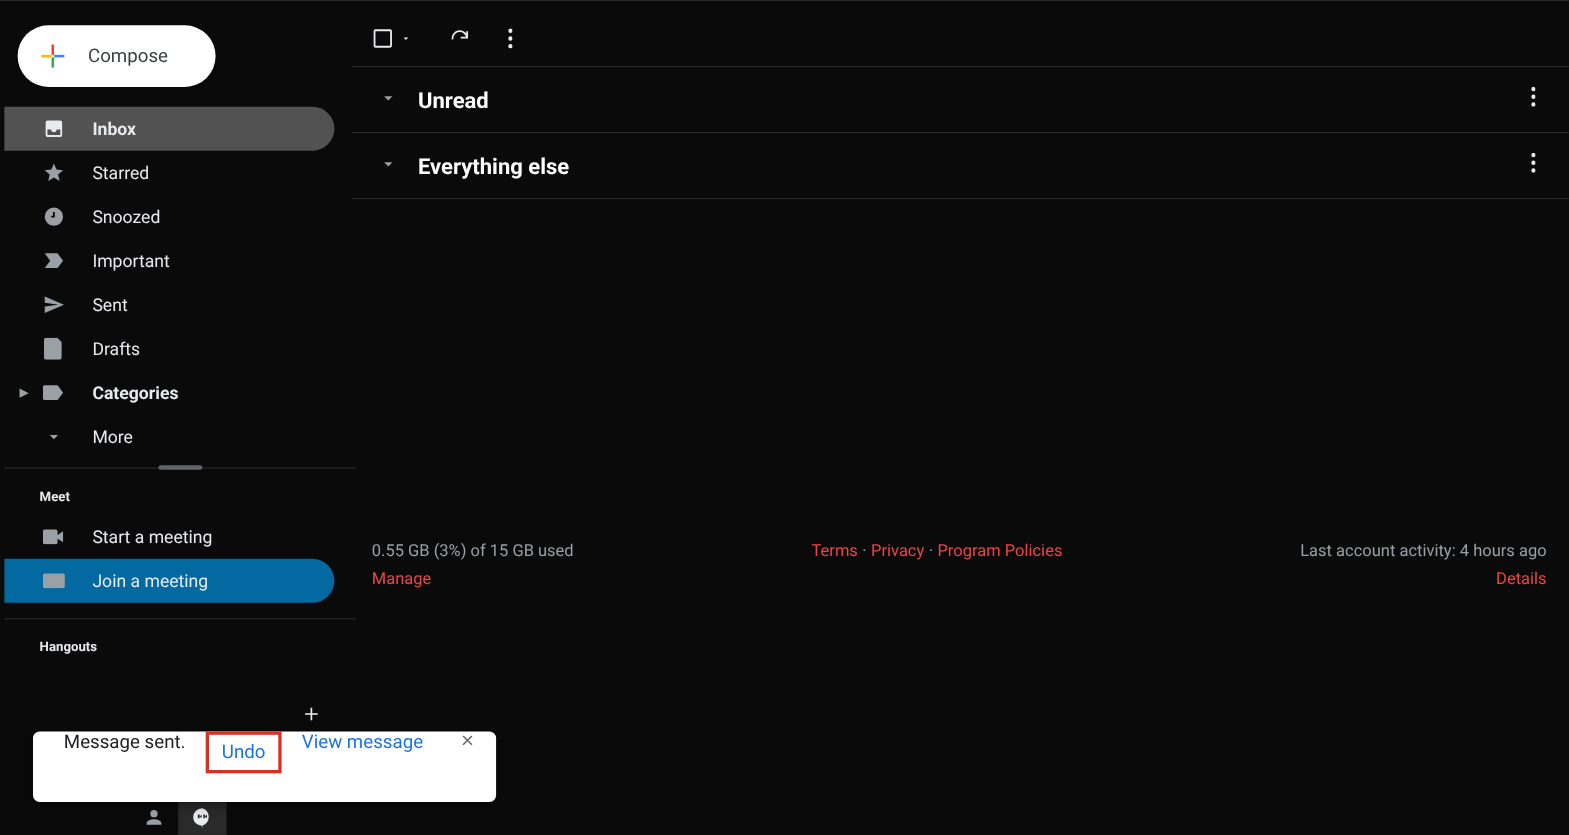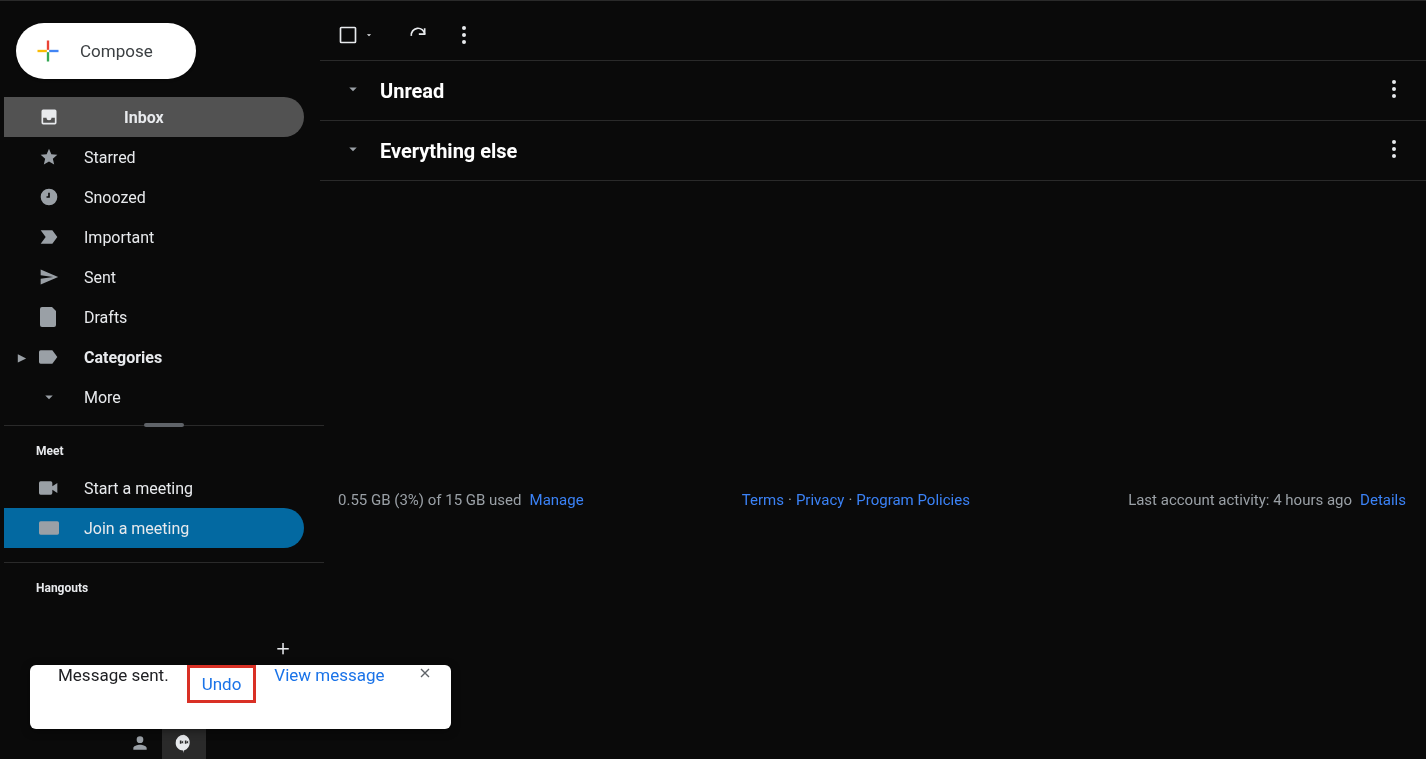--- a/index.html
+++ b/index.html
@@ -42,21 +42,21 @@
     display: flex; align-items: center;
     height: 40px;
     padding-left: 34px;
     border-top-right-radius: 20px;
     border-bottom-right-radius: 20px;
     cursor: pointer;
     color: #e8eaed;
     font-size: 16px;
     width: 300px;
   }
-  .nav-item.active { background: #525252; font-weight: 700; gap: 40px; }
+  .nav-item.active { background: #525252; font-weight: 700; }
   .nav-item.meet-join { background: #0369a1; }
   .nav-icon { width: 22px; margin-right: 24px; color: #9aa0a6; display:flex; align-items:center; justify-content:center;}
   .nav-item.active .nav-icon { color: #e8eaed; }
   .categories-row { position: relative; }
   .categories-row .expand-caret {
     position: absolute; left: 14px; color:#9aa0a6; font-size:10px;
   }
   .nav-item.bold { font-weight: 700; }
   .section-divider { height:1px; background:#2a2a2a; margin:8px 0 0 0; position:relative;}
   .drag-handle { width:40px; height:4px; background:#5f6368; border-radius:2px; position:absolute; left:140px; top:-2px;}
@@ -89,22 +89,22 @@
   .section-row .label { font-weight:700; font-size:20px; color:#fff;}
   .chevron { color:#9aa0a6; }
   .kebab { color:#e8eaed; cursor:pointer; font-size:18px;}
   .footer {
     position:absolute;
     left:18px; right:20px;
     top: 490px;
     display:flex; justify-content:space-between; align-items:flex-start;
     color:#9aa0a6; font-size:15px;
   }
-  .footer a { color:#3b82f6; text-decoration:none; cursor:pointer;}
-  .footer .col { display:flex; flex-direction:row; gap:8px;}
+  .footer a { color:#ef4444; text-decoration:none; cursor:pointer;}
+  .footer .col { display:flex; flex-direction:column; gap:8px;}
   .footer .col.right { text-align:right; }
   .dot-sep { padding: 0 4px; }
   .toast {
     position:absolute;
     left: 30px; bottom: 30px;
     background:#fff;
     color:#202124;
     border-radius:6px;
     box-shadow:0 2px 10px rgba(0,0,0,.4);
     height: 64px;

